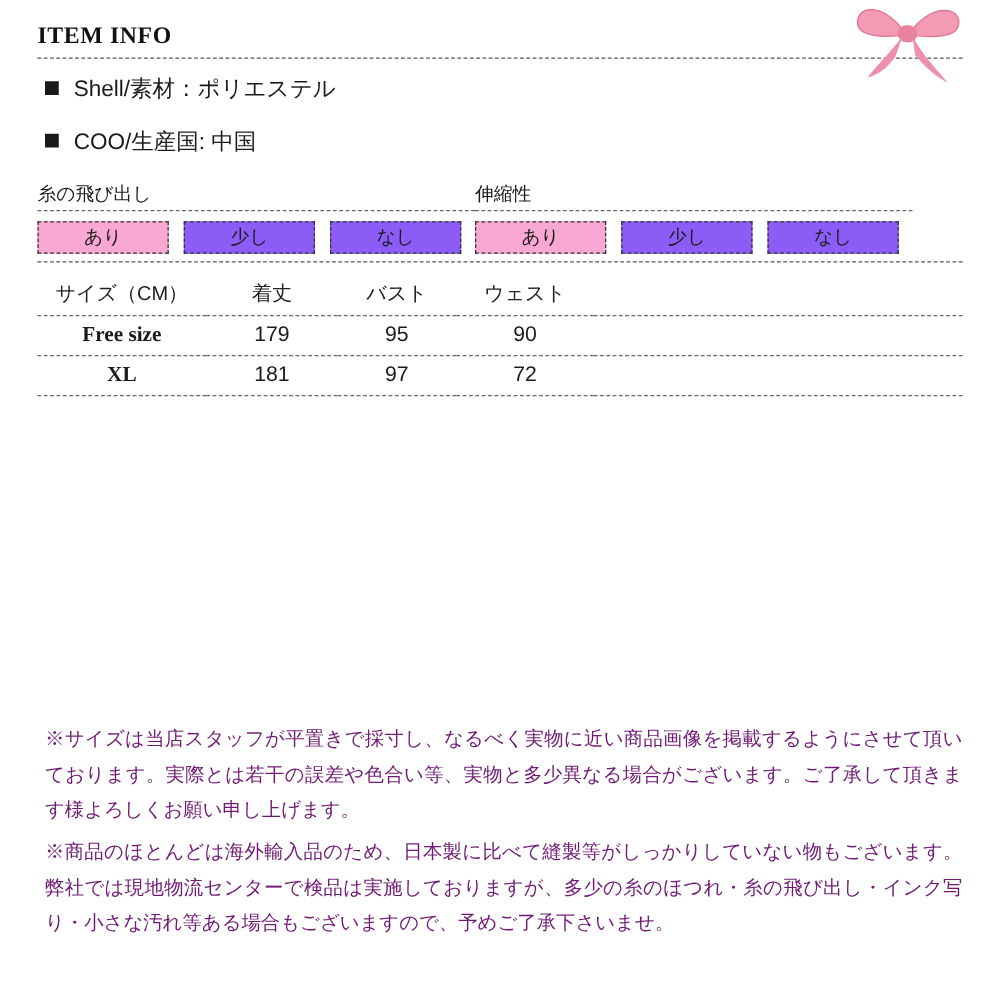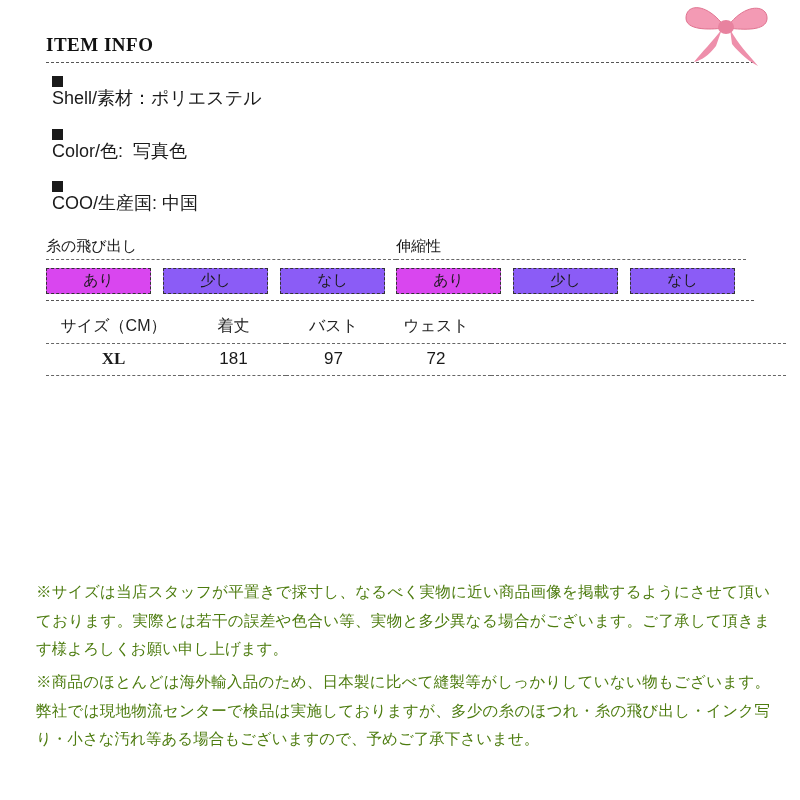--- a/index.html
+++ b/index.html
@@ -14,21 +14,21 @@
     font-family: "Liberation Sans", sans-serif;
     color: #1a1a1a;
     position: relative;
     overflow: hidden;
   }
 
   .page {
     position: relative;
     width: 800px;
     height: 800px;
-    padding: 16px;
+    padding: 0;
   }
 
   
   .bow {
     position: absolute;
     top: 0px;
     right: 18px;
     width: 110px;
     height: 75px;
     pointer-events: none;
@@ -57,21 +57,20 @@
     margin: 14px 0 0 0;
     padding: 0 0 0 36px;
     list-style: none;
   }
   .spec-row {
     display: flex;
     align-items: baseline;
     margin: 0 2px 20px 0;
     font-size: 18px;
     line-height: 1.2;
-    flex-direction: column;
   }
   .bullet {
     width: 11px;
     height: 11px;
     background: #1a1a1a;
     display: inline-block;
     margin-right: 12px;
     flex: 0 0 auto;
     position: relative;
     top: -1px;
@@ -101,21 +100,21 @@
   .attr-opt {
     width: 105px;
     text-align: center;
     font-size: 15px;
     padding: 2px 0 3px 0;
     border: 1px dashed #333;
     background: #8b5cf6;
     color: #1a1a1a;
   }
   .attr-opt.selected {
-    background: #d946ef;
+    background: #f9a8d4;
     border: 1px dashed #333;
   }
 
   
   #size-desc-head { margin-top: 38px; }
 
   table.size-table {
     margin: 10px 30px 16px 30px;
     border-collapse: collapse;
     width: 740px;
@@ -147,21 +146,21 @@
   table.size-table col.c5 { width: auto; }
 
   
   .notes {
     position: absolute;
     left: 36px;
     right: 30px;
     top: 578px;
     font-size: 15.5px;
     line-height: 1.85;
-    color: #4d7c0f;
+    color: #701a75;
   }
   .note-p { margin: 0 0 4px 0; text-align: justify; }
 </style>
 </head>
 <body>
 
 <div class="page">
 
   <svg class="bow" viewBox="0 0 110 75">
     <g>
@@ -175,24 +174,20 @@
     </g>
   </svg>
 
   <h2 class="section-head" id="item-info-head">ITEM INFO</h2>
   <div class="head-rule"></div>
 
   <ul class="spec-list">
     <li class="spec-row">
       <span class="bullet"></span>
       <span class="spec-text">Shell/素材：ポリエステル</span>
-    </li>
-    <li class="spec-row">
-      <span class="bullet"></span>
-      <span class="spec-text">Color/色:  写真色</span>
     </li>
     <li class="spec-row">
       <span class="bullet"></span>
       <span class="spec-text">COO/生産国: 中国</span>
     </li>
   </ul>
 
   <div class="attrs">
 
     <div class="attr-group">
@@ -229,20 +224,27 @@
       <tr>
         <th class="col-label">サイズ（CM）</th>
         <th>着丈</th>
         <th>バスト</th>
         <th>ウェスト</th>
         <th></th>
       </tr>
     </thead>
     <tbody>
       <tr>
+        <td class="col-label">Free size</td>
+        <td>179</td>
+        <td>95</td>
+        <td>90</td>
+        <td></td>
+      </tr>
+      <tr>
         <td class="col-label">XL</td>
         <td>181</td>
         <td>97</td>
         <td>72</td>
         <td></td>
       </tr>
     </tbody>
   </table>
 
   <div class="notes">

